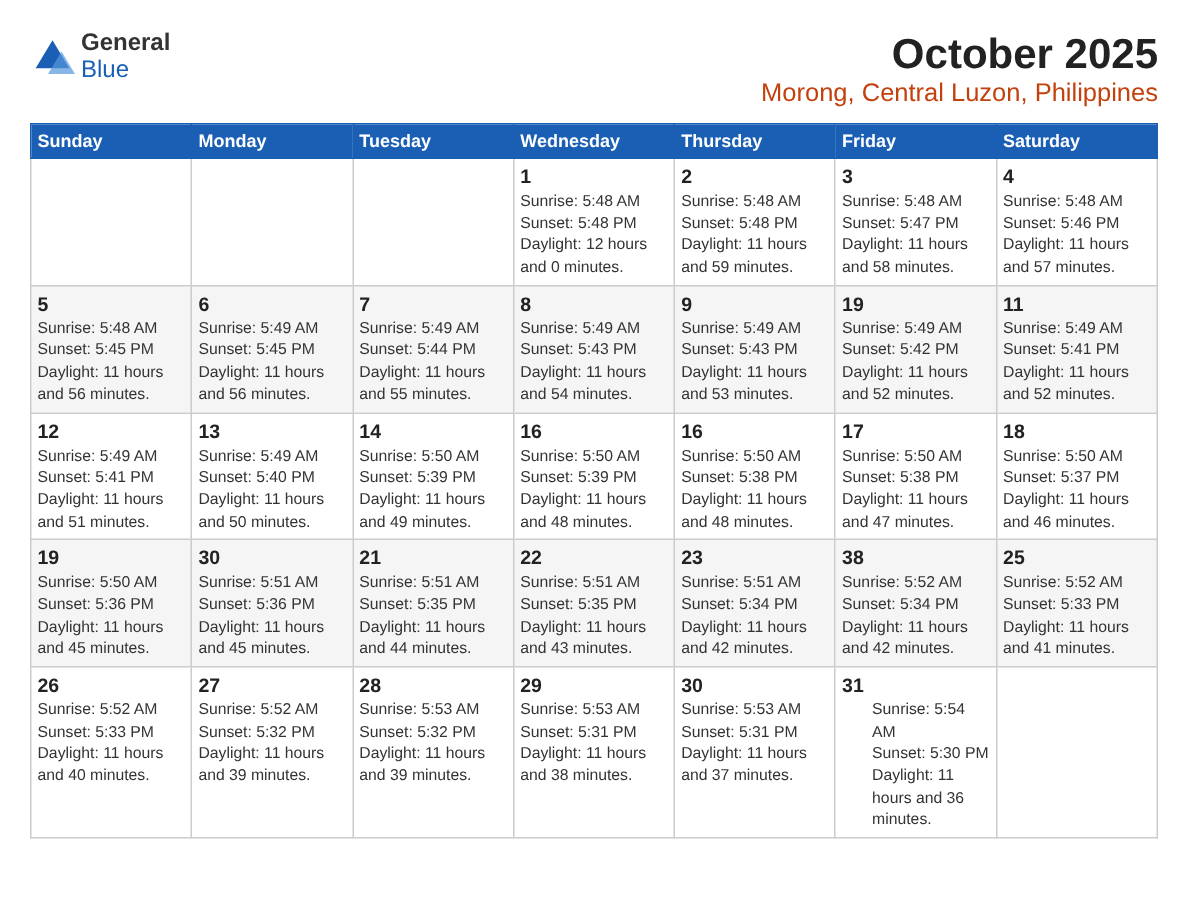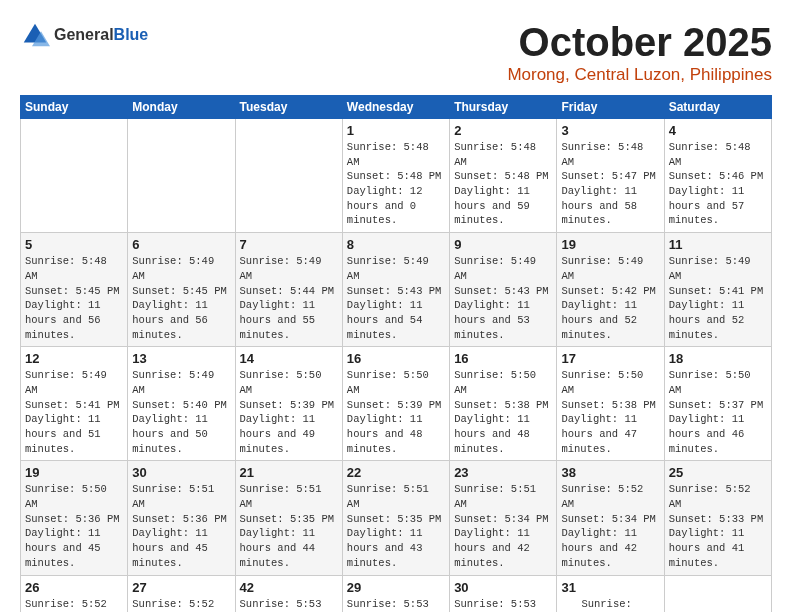--- a/index.html
+++ b/index.html
@@ -16,42 +16,42 @@
       align-items: flex-start;
       margin-bottom: 10px;
     }
     .logo {
       display: flex;
       align-items: center;
       gap: 4px;
     }
     .logo-text {
       display: flex;
-      flex-direction: row;
+      flex-direction: column;
       line-height: 1.1;
     }
     .logo-general {
       font-size: 16px;
       font-weight: bold;
       color: #333;
     }
     .logo-blue {
       font-size: 16px;
-      font-weight: bold;
+      font-weight: normal;
       color: #1a5fb4;
     }
     .logo-icon {
       width: 30px;
       height: 30px;
     }
     .title-area {
       text-align: right;
     }
     .month-title {
-      font-size: 40px;
+      font-size: 28px;
       font-weight: bold;
       color: #222;
     }
     .location {
       font-size: 17px;
       color: #c2410c;
     }
     .calendar {
       width: 100%;
       border-collapse: collapse;
@@ -81,21 +81,20 @@
       font-size: 13px;
       font-weight: bold;
       color: #222;
       display: block;
       margin-bottom: 2px;
     }
     .day-info {
       color: #333;
       font-size: 10.5px;
       line-height: 1.4;
-      font-family: Liberation Mono, monospace;
     }
     .empty { background: #fff !important; }
   </style>
 </head>
 <body>
 
 <div class="header">
   <div class="logo">
     <svg class="logo-icon" viewBox="0 0 40 40">
       <polygon points="20,5 35,30 5,30" fill="#1a5fb4"></polygon>
@@ -293,21 +292,21 @@
 Sunset: 5:33 PM
 Daylight: 11 hours and 40 minutes.</div>
         </td>
         <td>
           <span class="day-num">27</span>
           <div class="day-info" style="white-space: pre-line;">Sunrise: 5:52 AM
 Sunset: 5:32 PM
 Daylight: 11 hours and 39 minutes.</div>
         </td>
         <td>
-          <span class="day-num">42</span>
+          <span class="day-num">28</span>
           <div class="day-info" style="white-space: pre-line;">Sunrise: 5:53 AM
 Sunset: 5:32 PM
 Daylight: 11 hours and 39 minutes.</div>
         </td>
         <td>
           <span class="day-num">29</span>
           <div class="day-info" style="white-space: pre-line;">Sunrise: 5:53 AM
 Sunset: 5:31 PM
 Daylight: 11 hours and 38 minutes.</div>
         </td>

